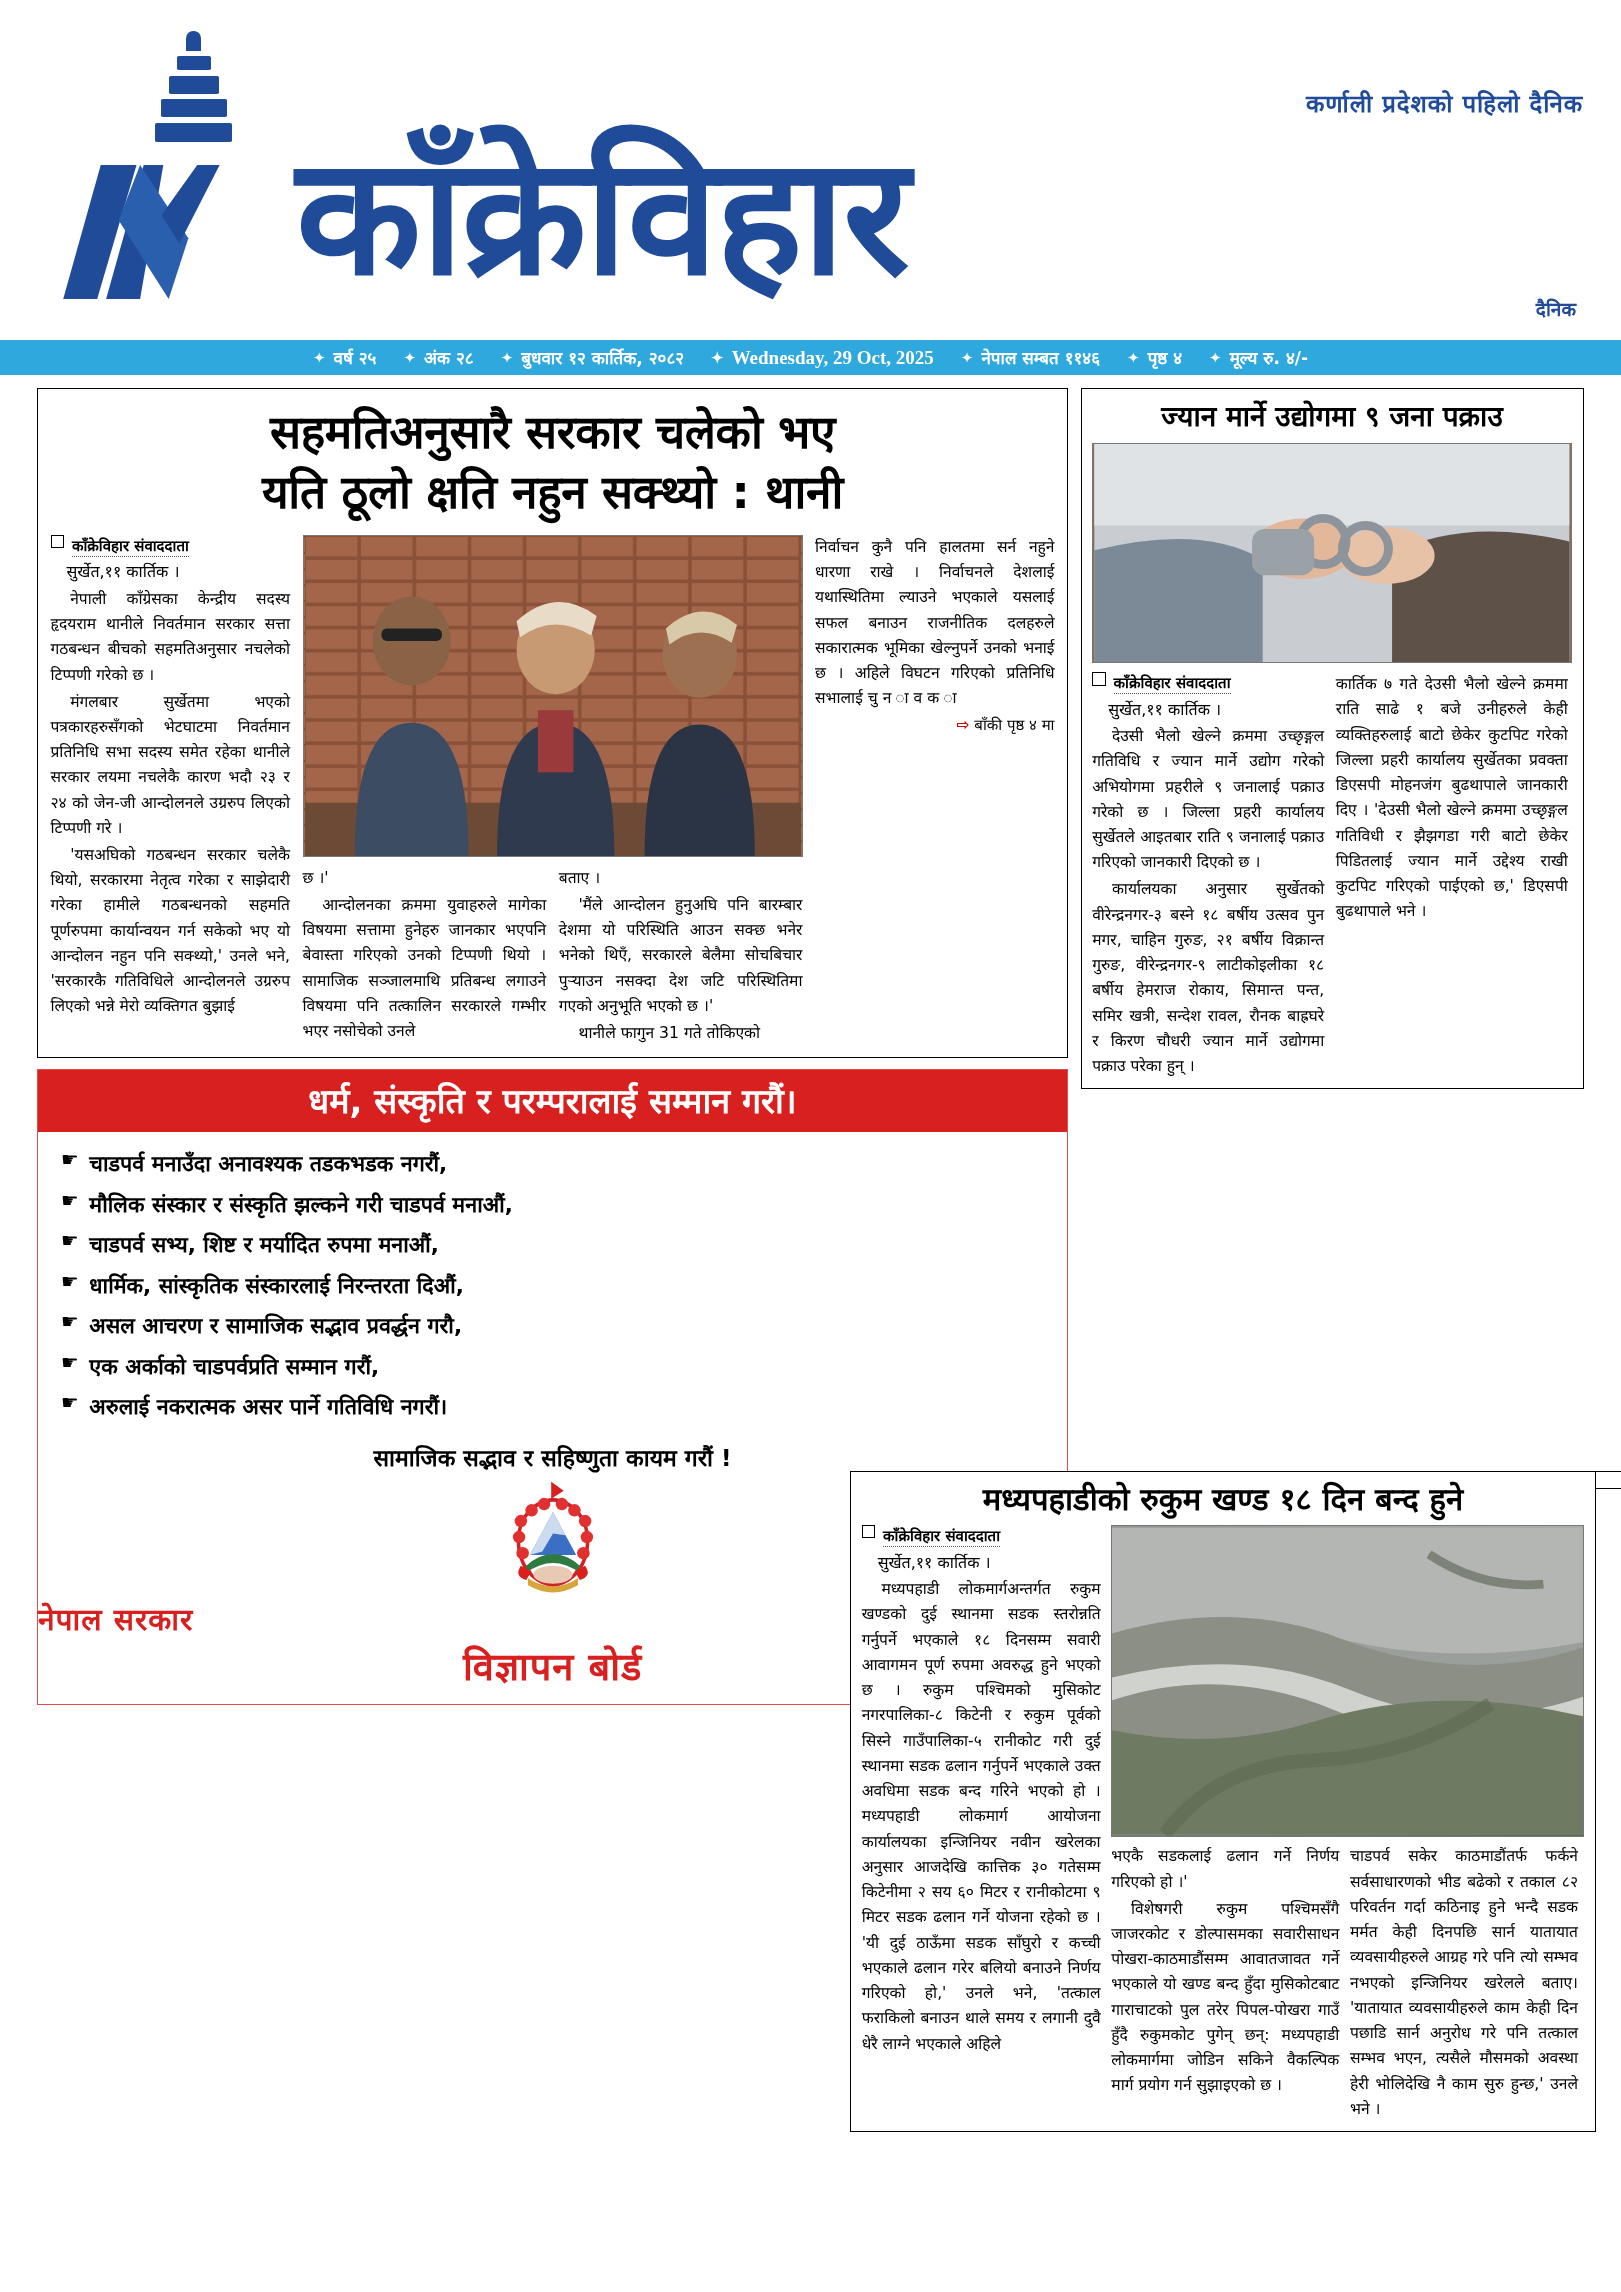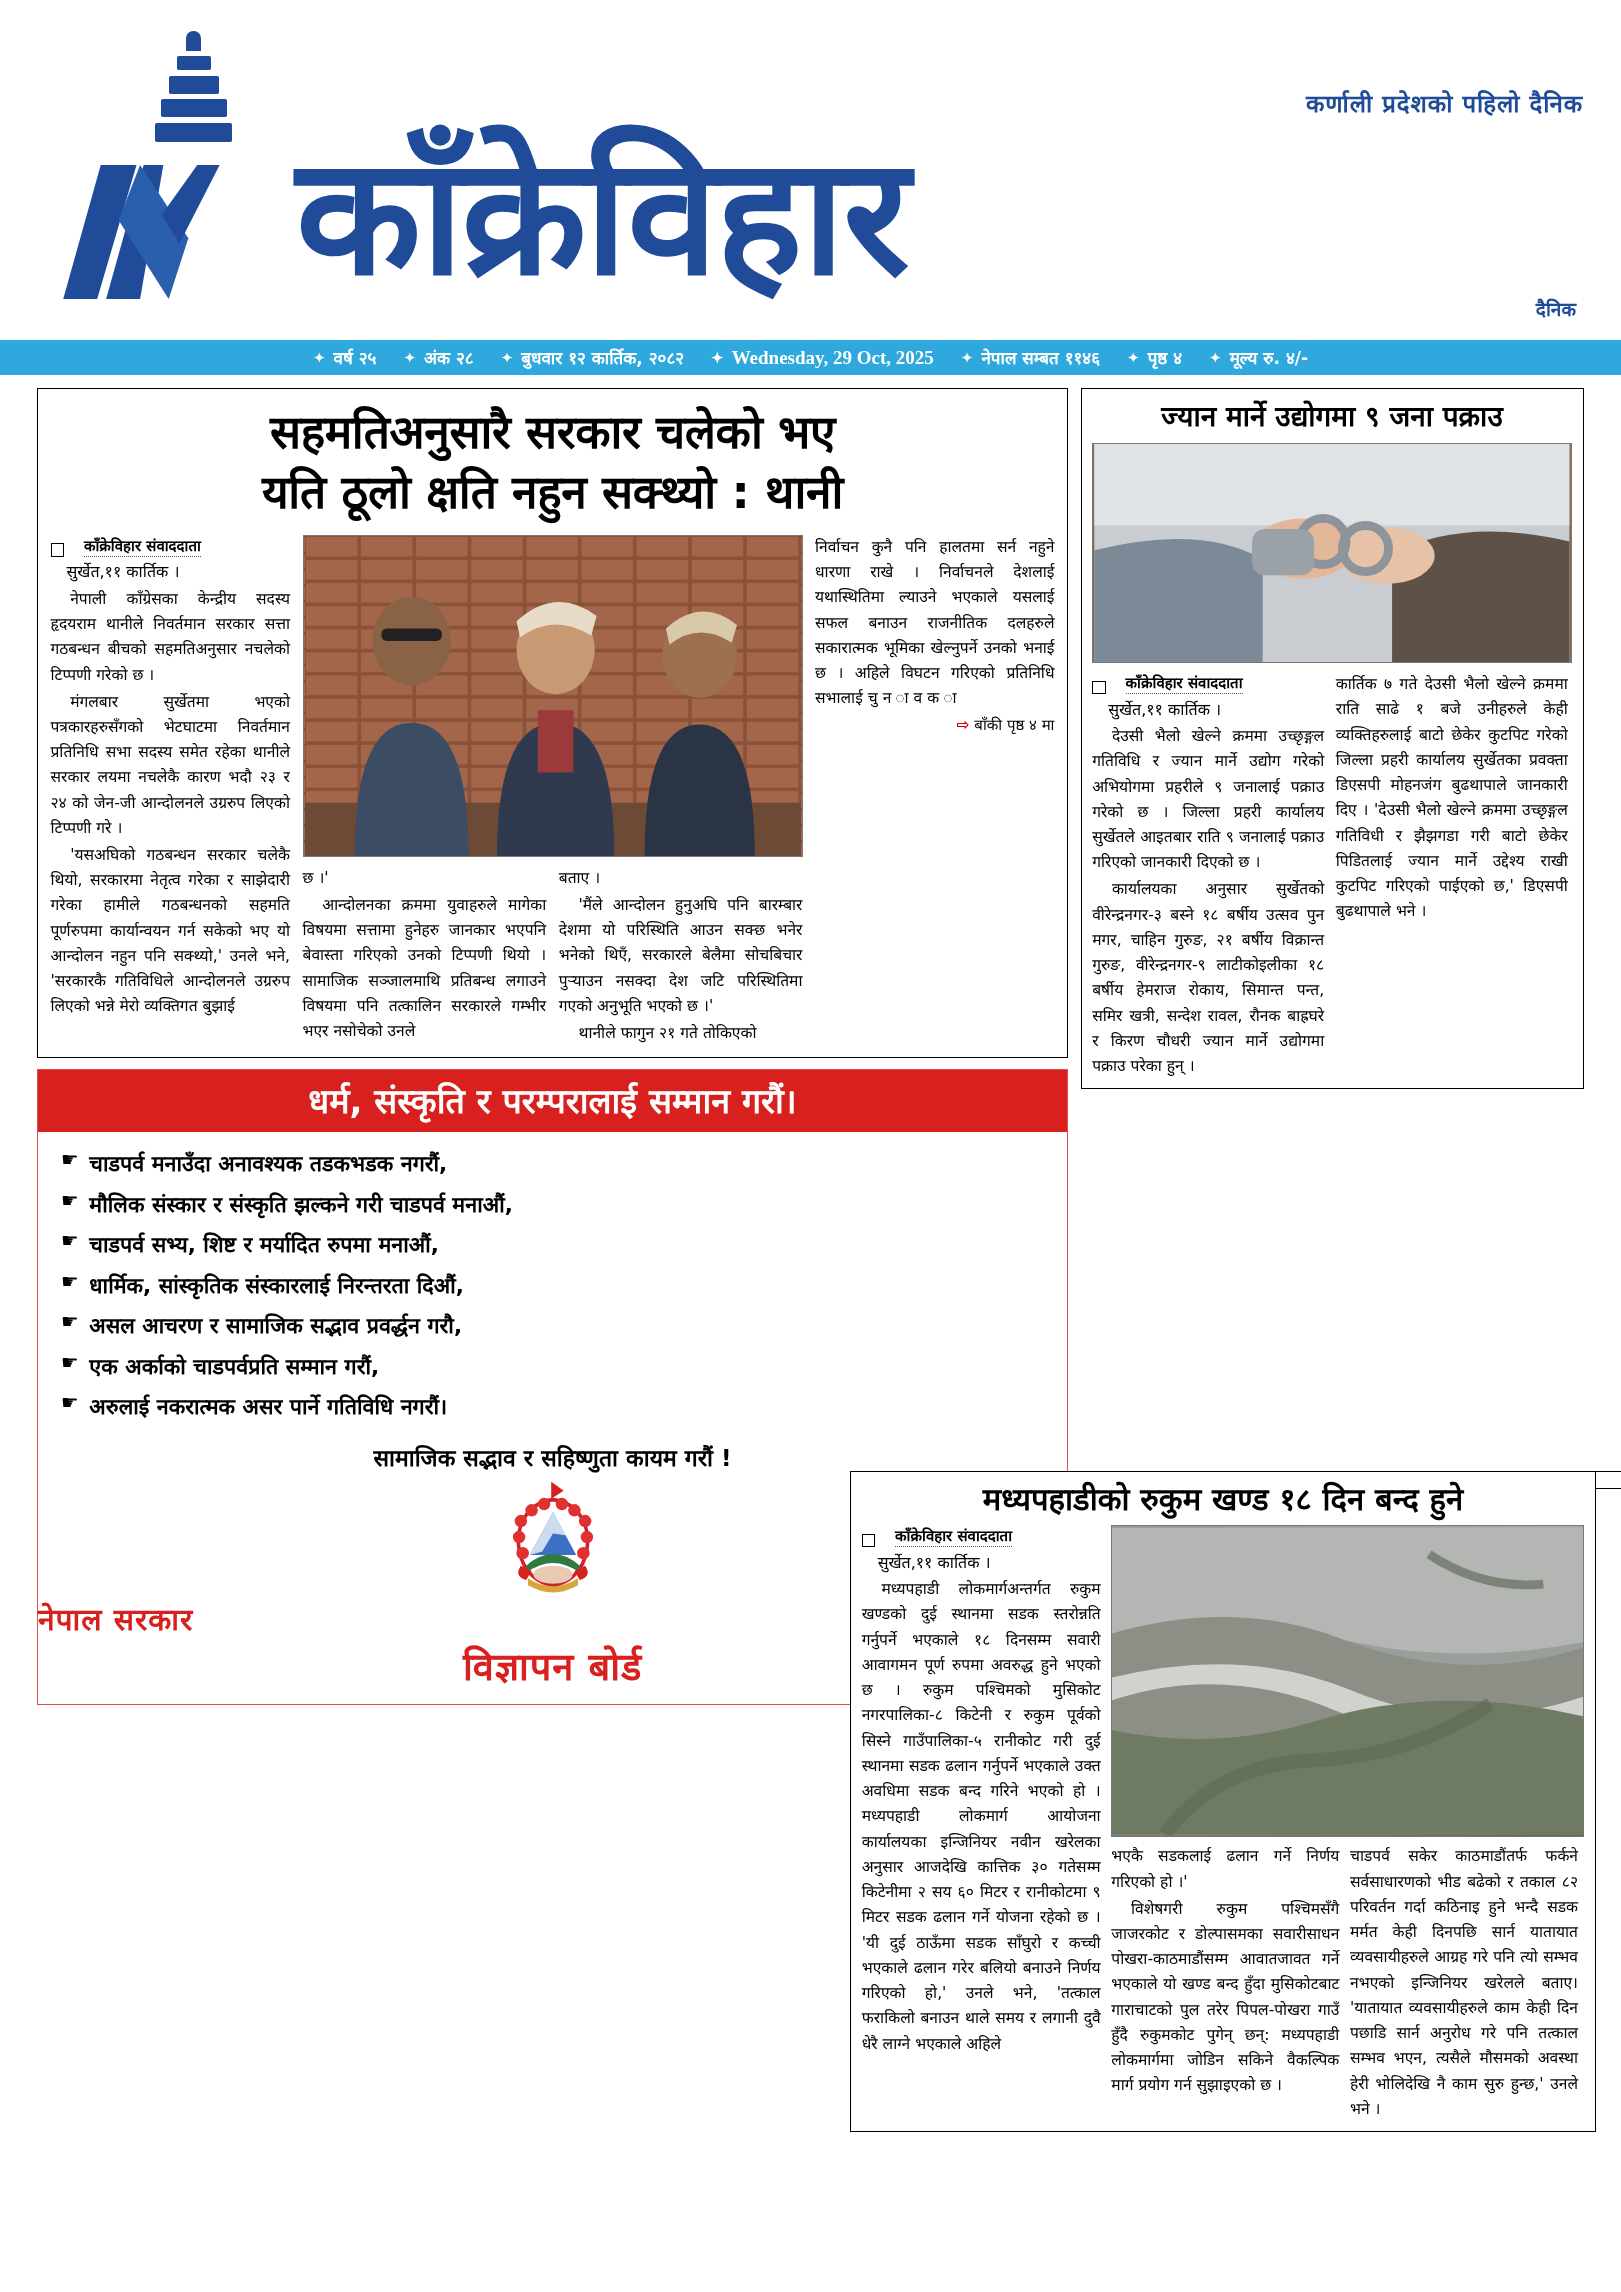--- a/index.html
+++ b/index.html
@@ -62,21 +62,21 @@
 
   
   .a1 { padding:14.3px 12.5px 9px 12.5px; }
   .head-main {
     font-family:"DejaVu Sans", sans-serif;
     font-weight:700; color:#000; text-align:center;
     font-size:46px; line-height:1.30; letter-spacing:-0.4px;
   }
   .a1-flow { display:flex; gap:12.5px; margin-top:12.5px; }
   .col { width:244px; }
-  .byline-box { display:flex; align-items:flex-end; gap:20px; margin-bottom:1.8px; }
+  .byline-box { display:flex; align-items:flex-start; gap:8px; margin-bottom:1.8px; }
   .byline-sq {
     width:13.4px; height:13.4px; border:1.8px solid #000; display:inline-block; flex:0 0 auto;
   }
   .byline {
     font-family:"DejaVu Sans", sans-serif; font-weight:700; font-size:15px; color:#000;
     border-bottom:0.9px dotted #555; padding-bottom:0.9px;
   }
   .dateline {
     font-family:"DejaVu Sans", sans-serif; font-size:16px; color:#000;
     margin:3.6px 0 4.5px 16px;
@@ -255,21 +255,21 @@
                 </svg>
               </div>
               <div class="a1-flow" style="margin-top:9px;gap:12.5px">
                 <div class="col">
                   <p class="body noind">छ ।'</p>
                   <p class="body">आन्दोलनका क्रममा युवाहरुले मागेका विषयमा सत्तामा हुनेहरु जानकार भएपनि बेवास्ता गरिएको उनको टिप्पणी थियो । सामाजिक सञ्जालमाथि प्रतिबन्ध लगाउने विषयमा पनि तत्कालिन सरकारले गम्भीर भएर नसोचेको उनले</p>
                 </div>
                 <div class="col">
                   <p class="body noind">बताए ।</p>
                   <p class="body">'मैंले आन्दोलन हुनुअघि पनि बारम्बार देशमा यो परिस्थिति आउन सक्छ भनेर भनेको थिएँ, सरकारले बेलैमा सोचबिचार पुऱ्याउन नसक्दा देश जटि परिस्थितिमा गएको अनुभूति भएको छ ।'</p>
-                  <p class="body">थानीले फागुन २१ गते तोकिएको</p>
+                  <p class="body">थानीले फागुन 31 गते तोकिएको</p>
                 </div>
               </div>
             </div>
 
             <div class="col">
               <p class="body noind">निर्वाचन कुनै पनि हालतमा सर्न नहुने धारणा राखे । निर्वाचनले देशलाई यथास्थितिमा ल्याउने भएकाले यसलाई सफल बनाउन राजनीतिक दलहरुले सकारात्मक भूमिका खेल्नुपर्ने उनको भनाई छ । अहिले विघटन गरिएको प्रतिनिधि सभालाई चु न ा व क ा</p>
               <p class="body noind" style="text-align:right">
                 <span class="jump">⇨</span>
                 <span class="jump-txt">बाँकी पृष्ठ ४ मा</span>
               </p>

